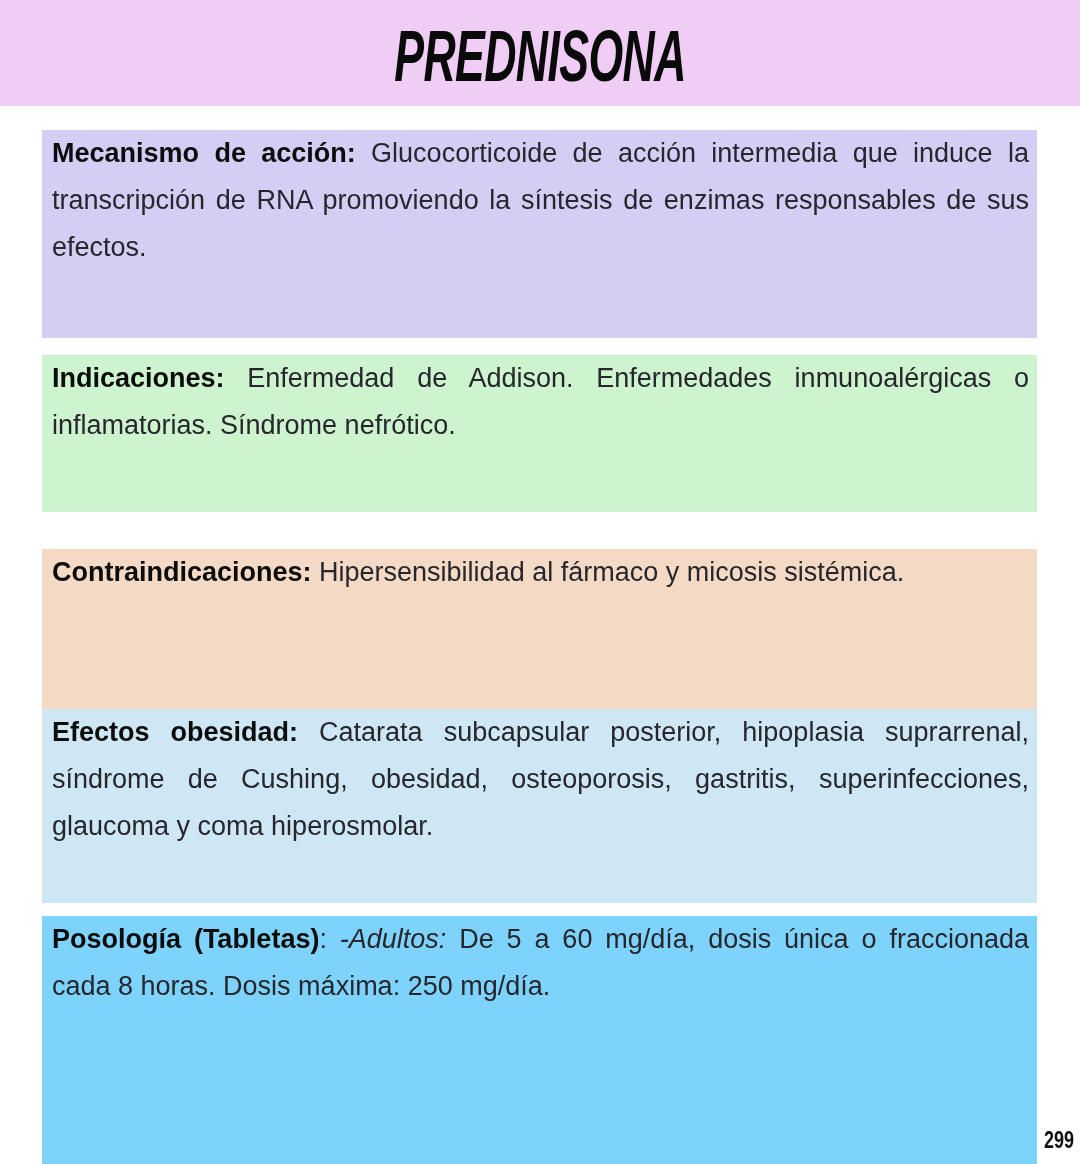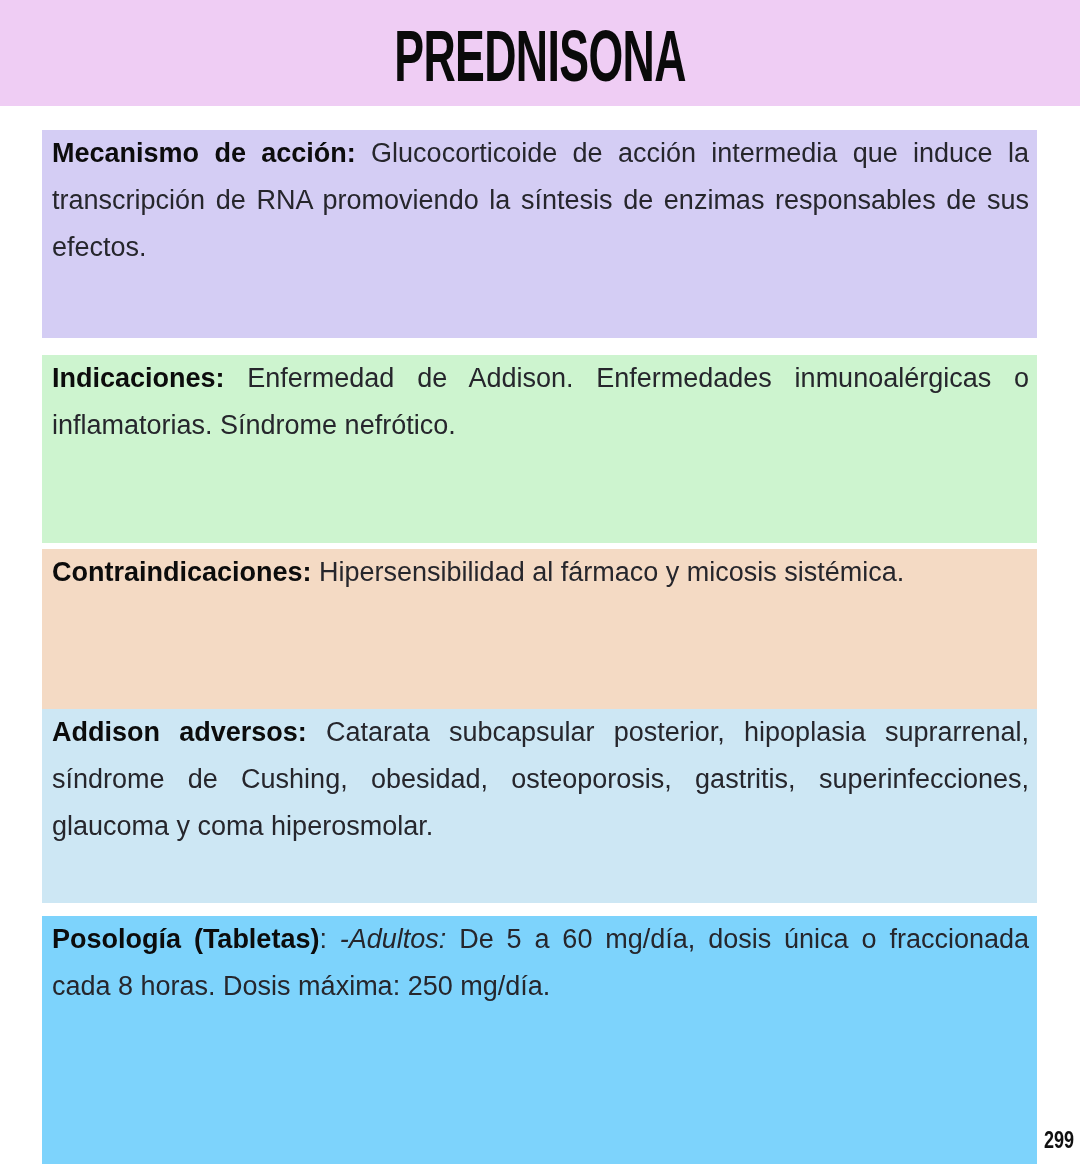--- a/index.html
+++ b/index.html
@@ -2,37 +2,37 @@
 <html><head>
   <meta charset="utf-8">
   <style>
     html, body { margin: 0; padding: 0; }
     body {
       width: 1080px; height: 1164px; background: #ffffff; position: relative; overflow: hidden;
       font-family: "Liberation Sans", sans-serif; color: #1e1e24;
     }
     .header {
       position: absolute; left: 0; top: 0; width: 1080px; height: 106px;
-      background: #efcdf4; display: flex; align-items: center; justify-content: center;
+      background: #efcdf4; display: flex; align-items: center; justify-content: center; font-style: italic;
     }
     .title {
       font-family: "Liberation Sans", sans-serif; font-weight: 700; font-size: 72px;
       letter-spacing: -1px; color: #0a0a0a; transform: scaleX(0.62); transform-origin: center;
       line-height: 1; margin-top: 6px;
     }
     .box {
       position: absolute; left: 42px; width: 995px; box-sizing: border-box;
       padding: 0 8px 0 10px; font-size: 27px; line-height: 47px; text-align: justify;
       color: #26262c;
     }
     .box p { margin: 0; }
     .box .label { font-weight: 700; color: #0c0c0c; }
     .box .it { font-style: italic; }
     .b1 { top: 130px; height: 208px; background: #d4cdf4; }
-    .b2 { top: 355px; height: 188px; background: #cdf4cf; }
+    .b2 { top: 355px; height: 157px; background: #cdf4cf; }
     .b3 { top: 549px; height: 204px; background: #f4dac4; }
     .b4 { top: 709px; height: 194px; background: #cde7f4; }
     .b5 { top: 916px; height: 282px; background: #7dd3fc; }
     .page-num {
       position: absolute; right: 6px; top: 1126px; font-weight: 700; font-size: 24px;
       color: #111; transform: scaleX(0.75); transform-origin: right;
     }
   </style>
 </head>
 <body>
@@ -47,20 +47,20 @@
 
 <div class="box b2">
   <p><span class="label">Indicaciones:</span><span> Enfermedad de Addison. Enfermedades inmunoalérgicas o inflamatorias. Síndrome nefrótico.</span></p>
 </div>
 
 <div class="box b3">
   <p><span class="label">Contraindicaciones:</span><span> Hipersensibilidad al fármaco y micosis sistémica.</span></p>
 </div>
 
 <div class="box b4">
-  <p><span class="label">Addison adversos:</span><span> Catarata subcapsular posterior, hipoplasia suprarrenal, síndrome de Cushing, obesidad, osteoporosis, gastritis, superinfecciones, glaucoma y coma hiperosmolar.</span></p>
+  <p><span class="label">Efectos obesidad:</span><span> Catarata subcapsular posterior, hipoplasia suprarrenal, síndrome de Cushing, obesidad, osteoporosis, gastritis, superinfecciones, glaucoma y coma hiperosmolar.</span></p>
 </div>
 
 <div class="box b5">
   <p><span class="label">Posología (Tabletas)</span><span>: </span><span class="it">-Adultos:</span><span> De 5 a 60 mg/día, dosis única o fraccionada cada 8 horas. Dosis máxima: 250 mg/día.</span></p>
 </div>
 
 <div class="page-num">299</div>
 
 </body></html>

